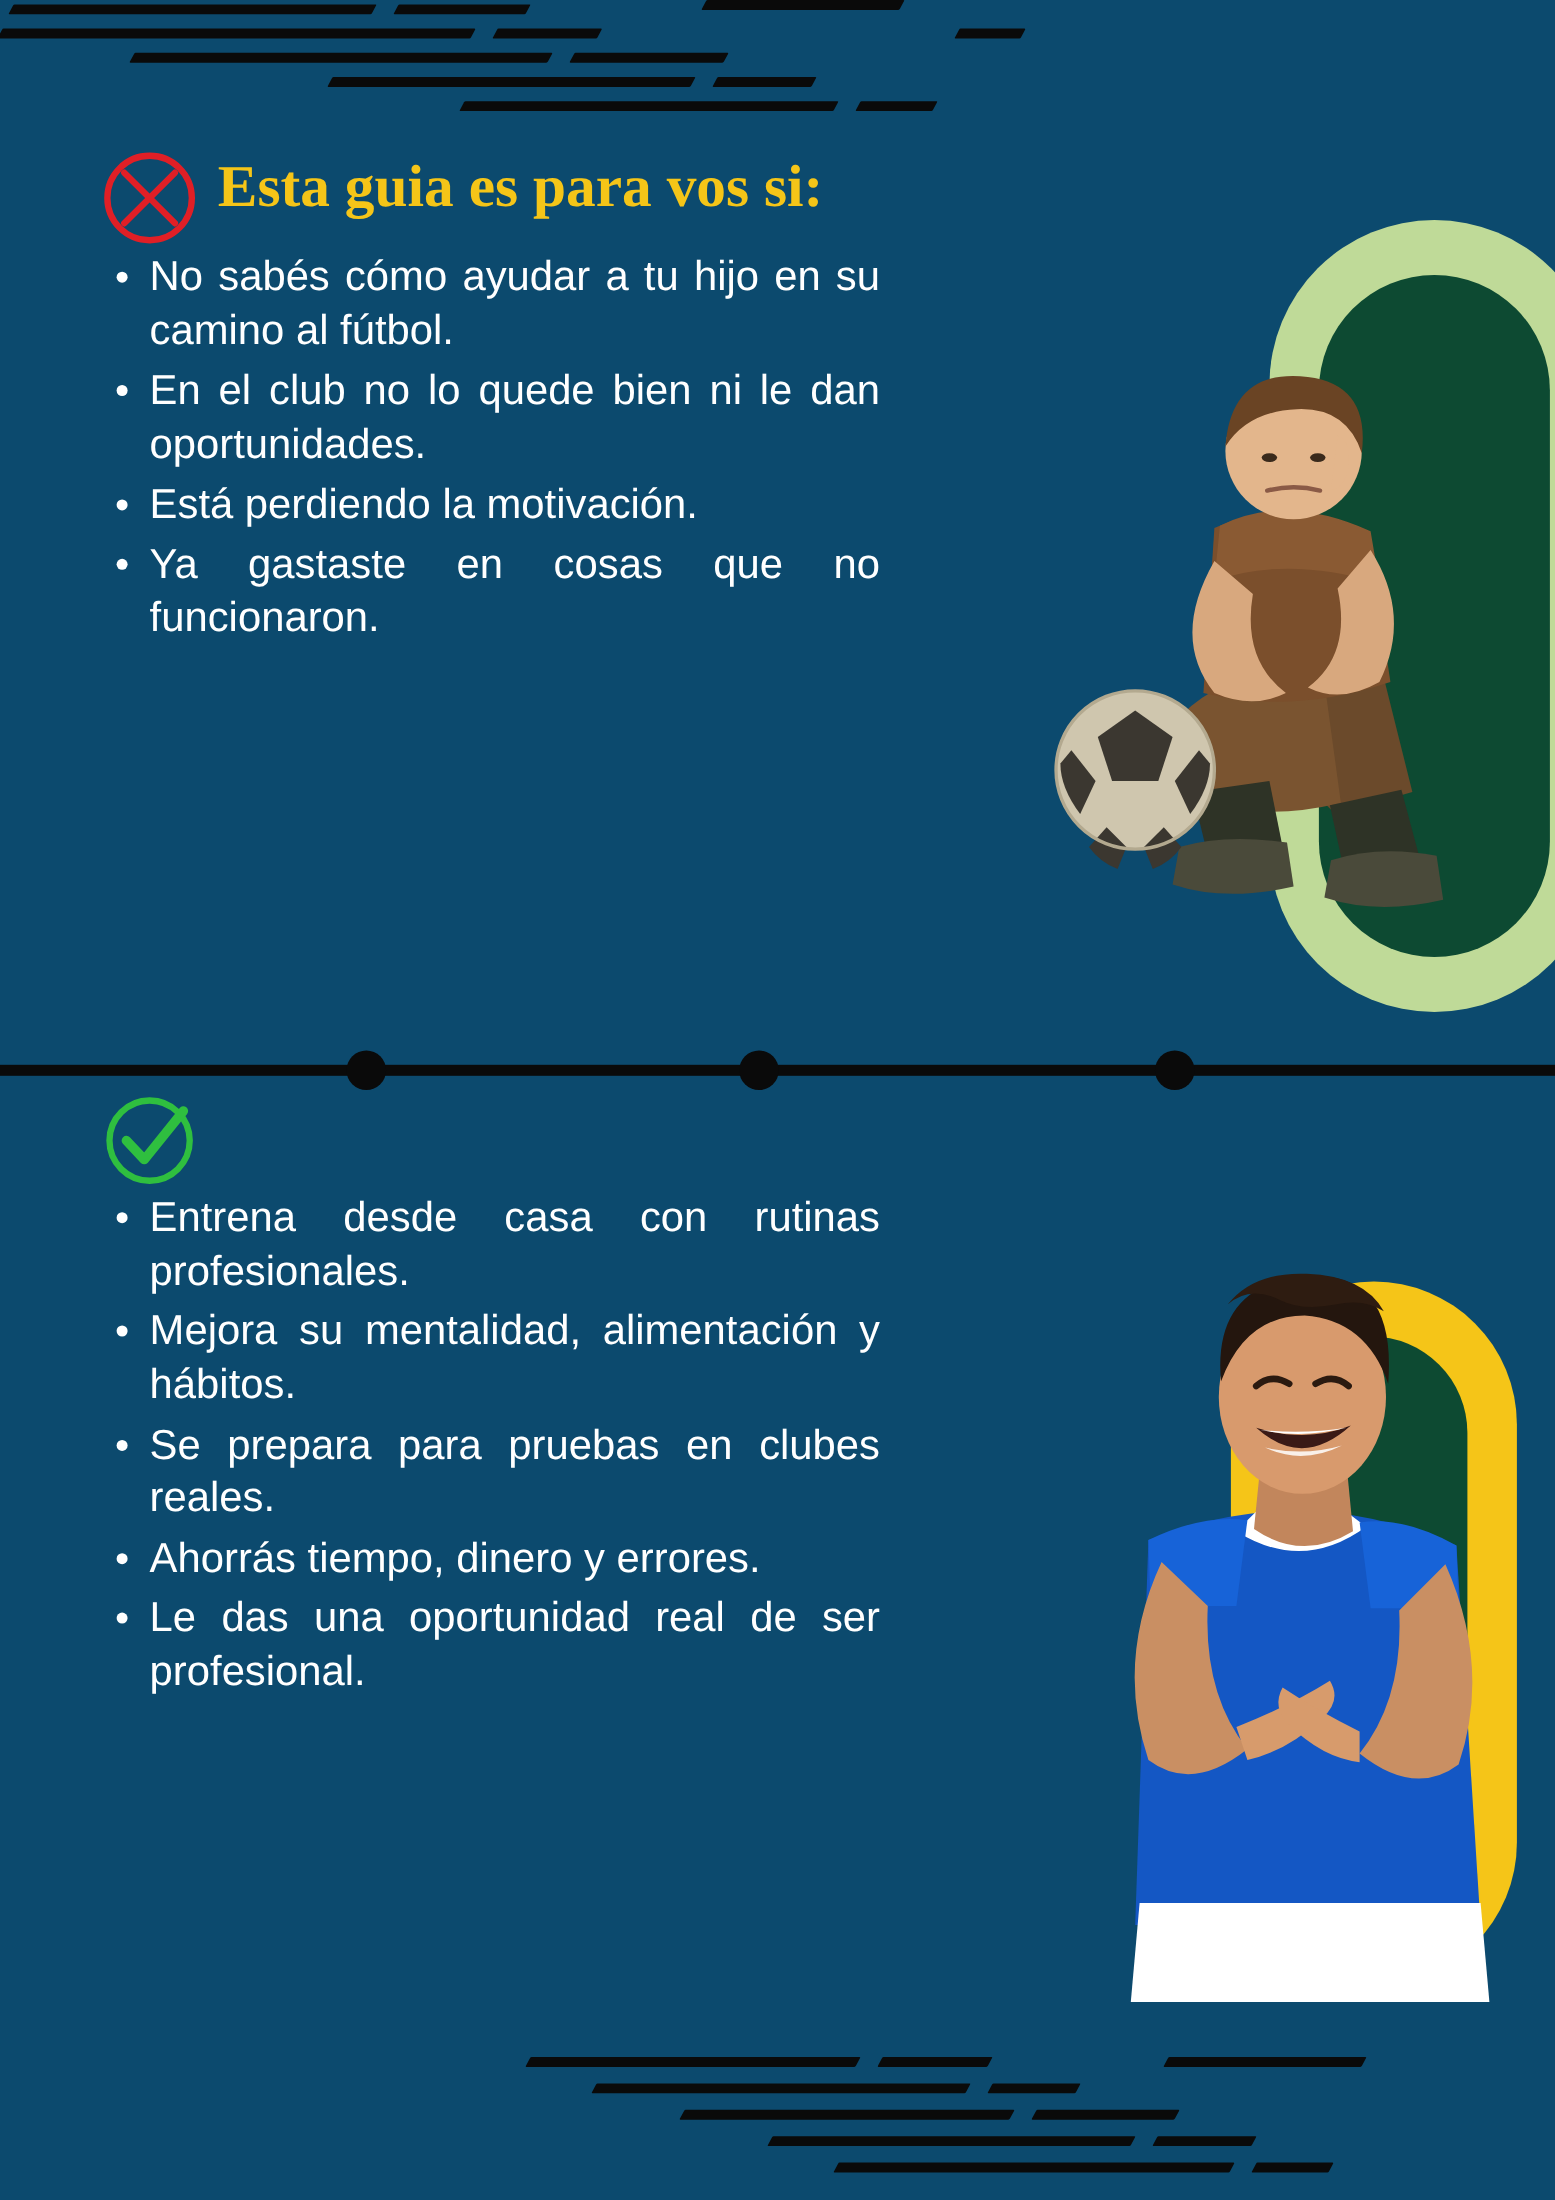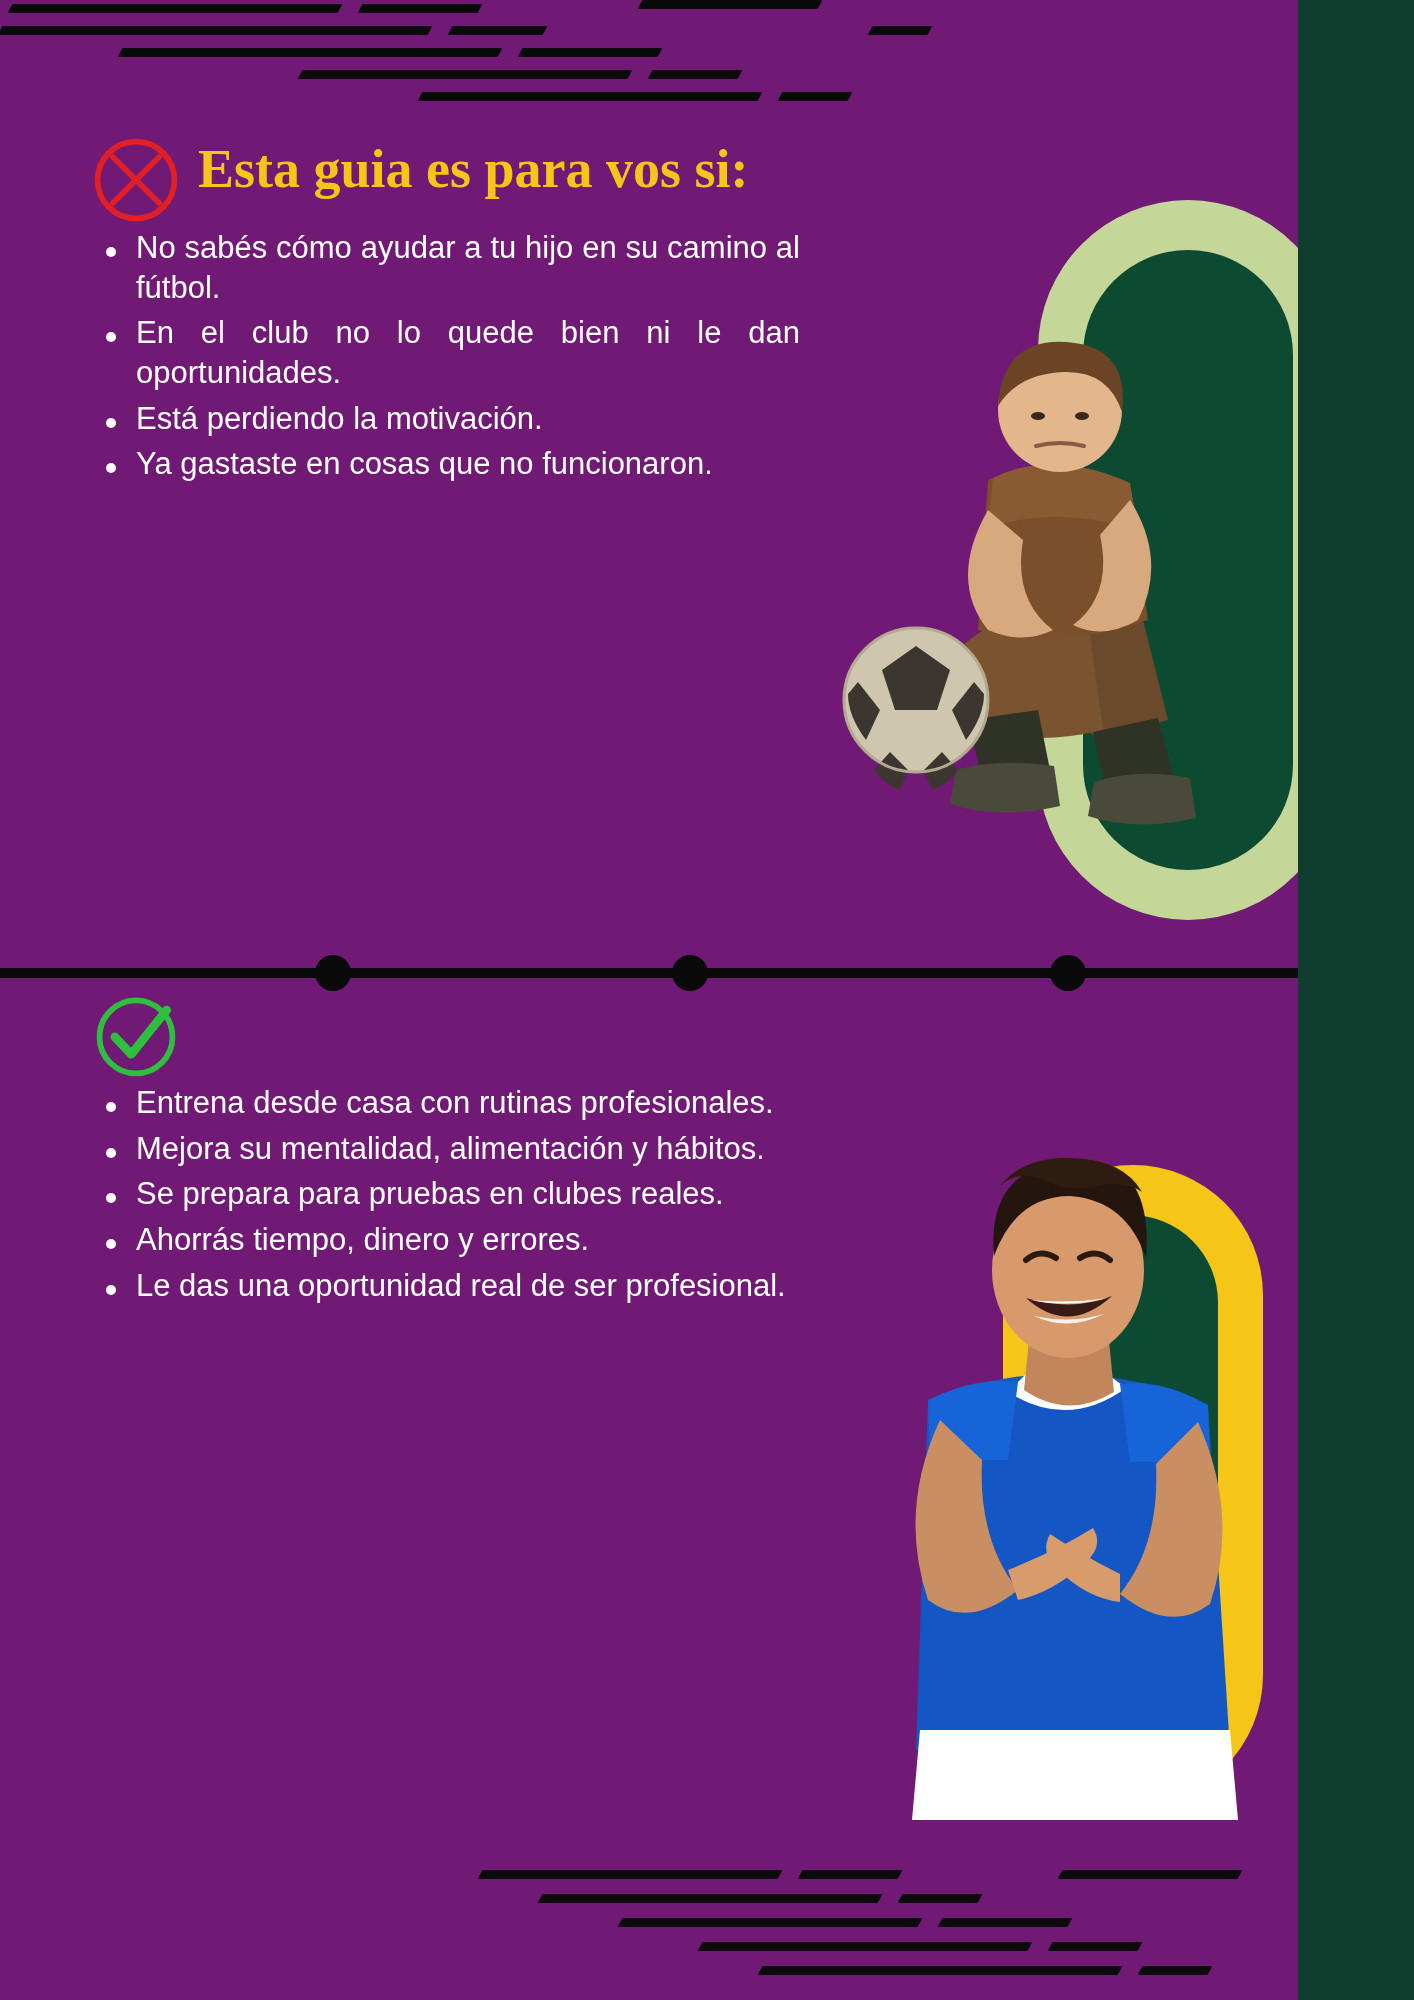--- a/index.html
+++ b/index.html
@@ -9,23 +9,23 @@
   }
   body {
     width: 1414px;
     height: 2000px;
     overflow: hidden;
     font-family: "Liberation Sans", sans-serif;
   }
 
   .page {
     position: relative;
-    width: 1298px;
+    width: 1414px;
     height: 2000px;
-    background: #701a75;
+    background: #0c4a6e;
     overflow: hidden;
   }
 
   
   .stripes {
     position: absolute;
     pointer-events: none;
   }
   .stripe {
     position: absolute;
@@ -129,21 +129,21 @@
 
   ul.points {
     list-style: none;
     margin: 0;
     padding: 0 0 0 100px;
     width: 700px;
   }
   ul.points li {
     position: relative;
     color: #ffffff;
-    font-size: 31px;
+    font-size: 38px;
     line-height: 1.28;
     margin-bottom: 6px;
     text-align: justify;
     text-justify: inter-word;
     padding-left: 36px;
   }
   ul.points li::before {
     content: "";
     position: absolute;
     left: 6px;

